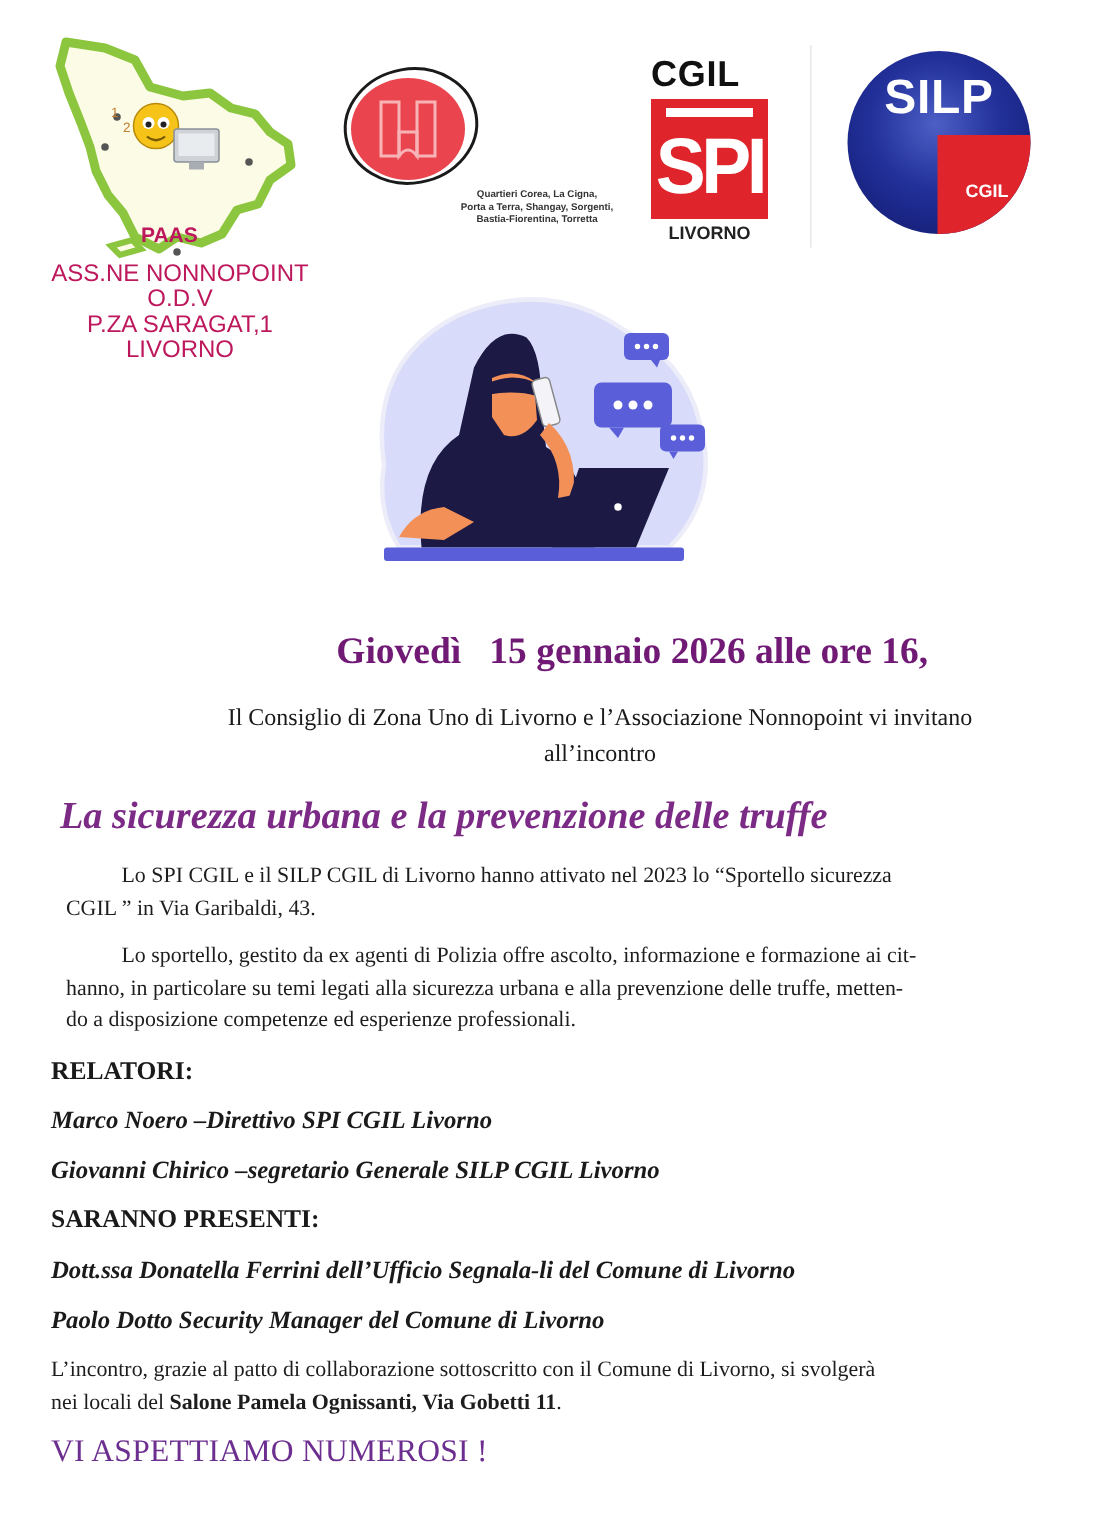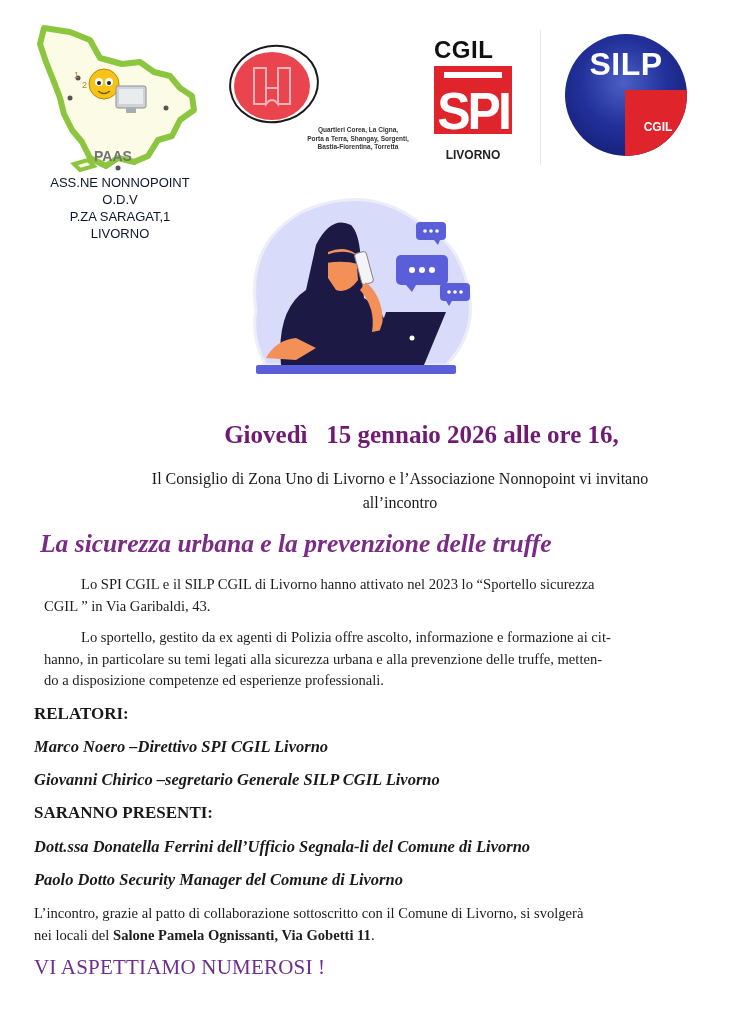--- a/index.html
+++ b/index.html
@@ -4,33 +4,33 @@
   <style>
     * { margin: 0; padding: 0; box-sizing: border-box; }
     html, body { width: 733px; height: 1024px; background: #ffffff; overflow: hidden; }
     body { position: relative; font-family: "Liberation Serif", "DejaVu Serif", serif; color: #1a1a1a; }
 
     .abs { position: absolute; }
 
     
     #paas-logo { left: 30px; top: 18px; width: 180px; height: 225px; }
     #paas-logo svg { position: absolute; left: 0; top: 0; }
-    .paas-label { position: absolute; left: 64px; top: 130px; font-family: "Liberation Sans", sans-serif; font-weight: bold; font-size: 14px; color: #737373; }
-    .paas-address { position: absolute; left: 0; top: 156px; width: 180px; text-align: center; font-family: "Liberation Sans", sans-serif; font-size: 13px; line-height: 17px; color: #0f172a; }
+    .paas-label { position: absolute; left: 64px; top: 130px; font-family: "Liberation Sans", sans-serif; font-weight: bold; font-size: 14px; color: #be185d; }
+    .paas-address { position: absolute; left: 0; top: 156px; width: 180px; text-align: center; font-family: "Liberation Sans", sans-serif; font-size: 16px; line-height: 17px; color: #be185d; }
 
     
     #cdz-logo { left: 222px; top: 38px; width: 200px; height: 125px; }
     .cdz-title { position: absolute; left: 95px; top: 20px; font-family: "Liberation Sans", sans-serif; font-weight: bold; font-size: 14px; line-height: 14.5px; color: #1b1b1b; }
     .cdz-red { color: #d32a36; }
     .cdz-sub { position: absolute; left: 76px; top: 88px; width: 120px; text-align: center; font-family: "Liberation Sans", sans-serif; font-weight: bold; font-size: 6.5px; line-height: 8.5px; color: #333; }
 
     
     #spi-logo { left: 432px; top: 36px; width: 84px; height: 130px; }
     .cgil-word { position: absolute; left: 2px; top: 0; font-family: "Liberation Sans", sans-serif; font-weight: 900; font-size: 24px; letter-spacing: 0.5px; color: #111; }
-    .spi-box { position: absolute; left: 2px; top: 30px; width: 78px; height: 68px; background: #e0242b; text-decoration: underline; }
+    .spi-box { position: absolute; left: 2px; top: 30px; width: 78px; height: 80px; background: #e0242b; text-decoration: underline; }
     .spi-bar { position: absolute; left: 10px; top: 6px; width: 58px; height: 6px; background: #fff; }
     .spi-word { position: absolute; left: 0; top: 12px; width: 78px; text-align: center; font-family: "Liberation Sans", sans-serif; font-weight: bold; font-size: 50px; line-height: 66px; color: #fff; letter-spacing: -3px; transform: scaleY(1.05); }
     .spi-city { position: absolute; left: 2px; top: 112px; width: 78px; text-align: center; font-family: "Liberation Sans", sans-serif; font-weight: bold; font-size: 12px; color: #222; }
 
     .logo-divider { left: 540px; top: 30px; width: 1px; height: 135px; background: #e8e8e8; }
 
     
     #silp-logo { left: 565px; top: 34px; width: 122px; height: 122px; border-radius: 50%; overflow: hidden;
       background: radial-gradient(circle at 48% 40%, #4c5fc5 0%, #22309a 45%, #0f1766 100%); }
     .silp-word { position: absolute; left: 0; top: 12px; width: 122px; text-align: center; font-family: "Liberation Sans", sans-serif; font-weight: bold; font-size: 32px; color: #ffffff; letter-spacing: 0.5px; }

